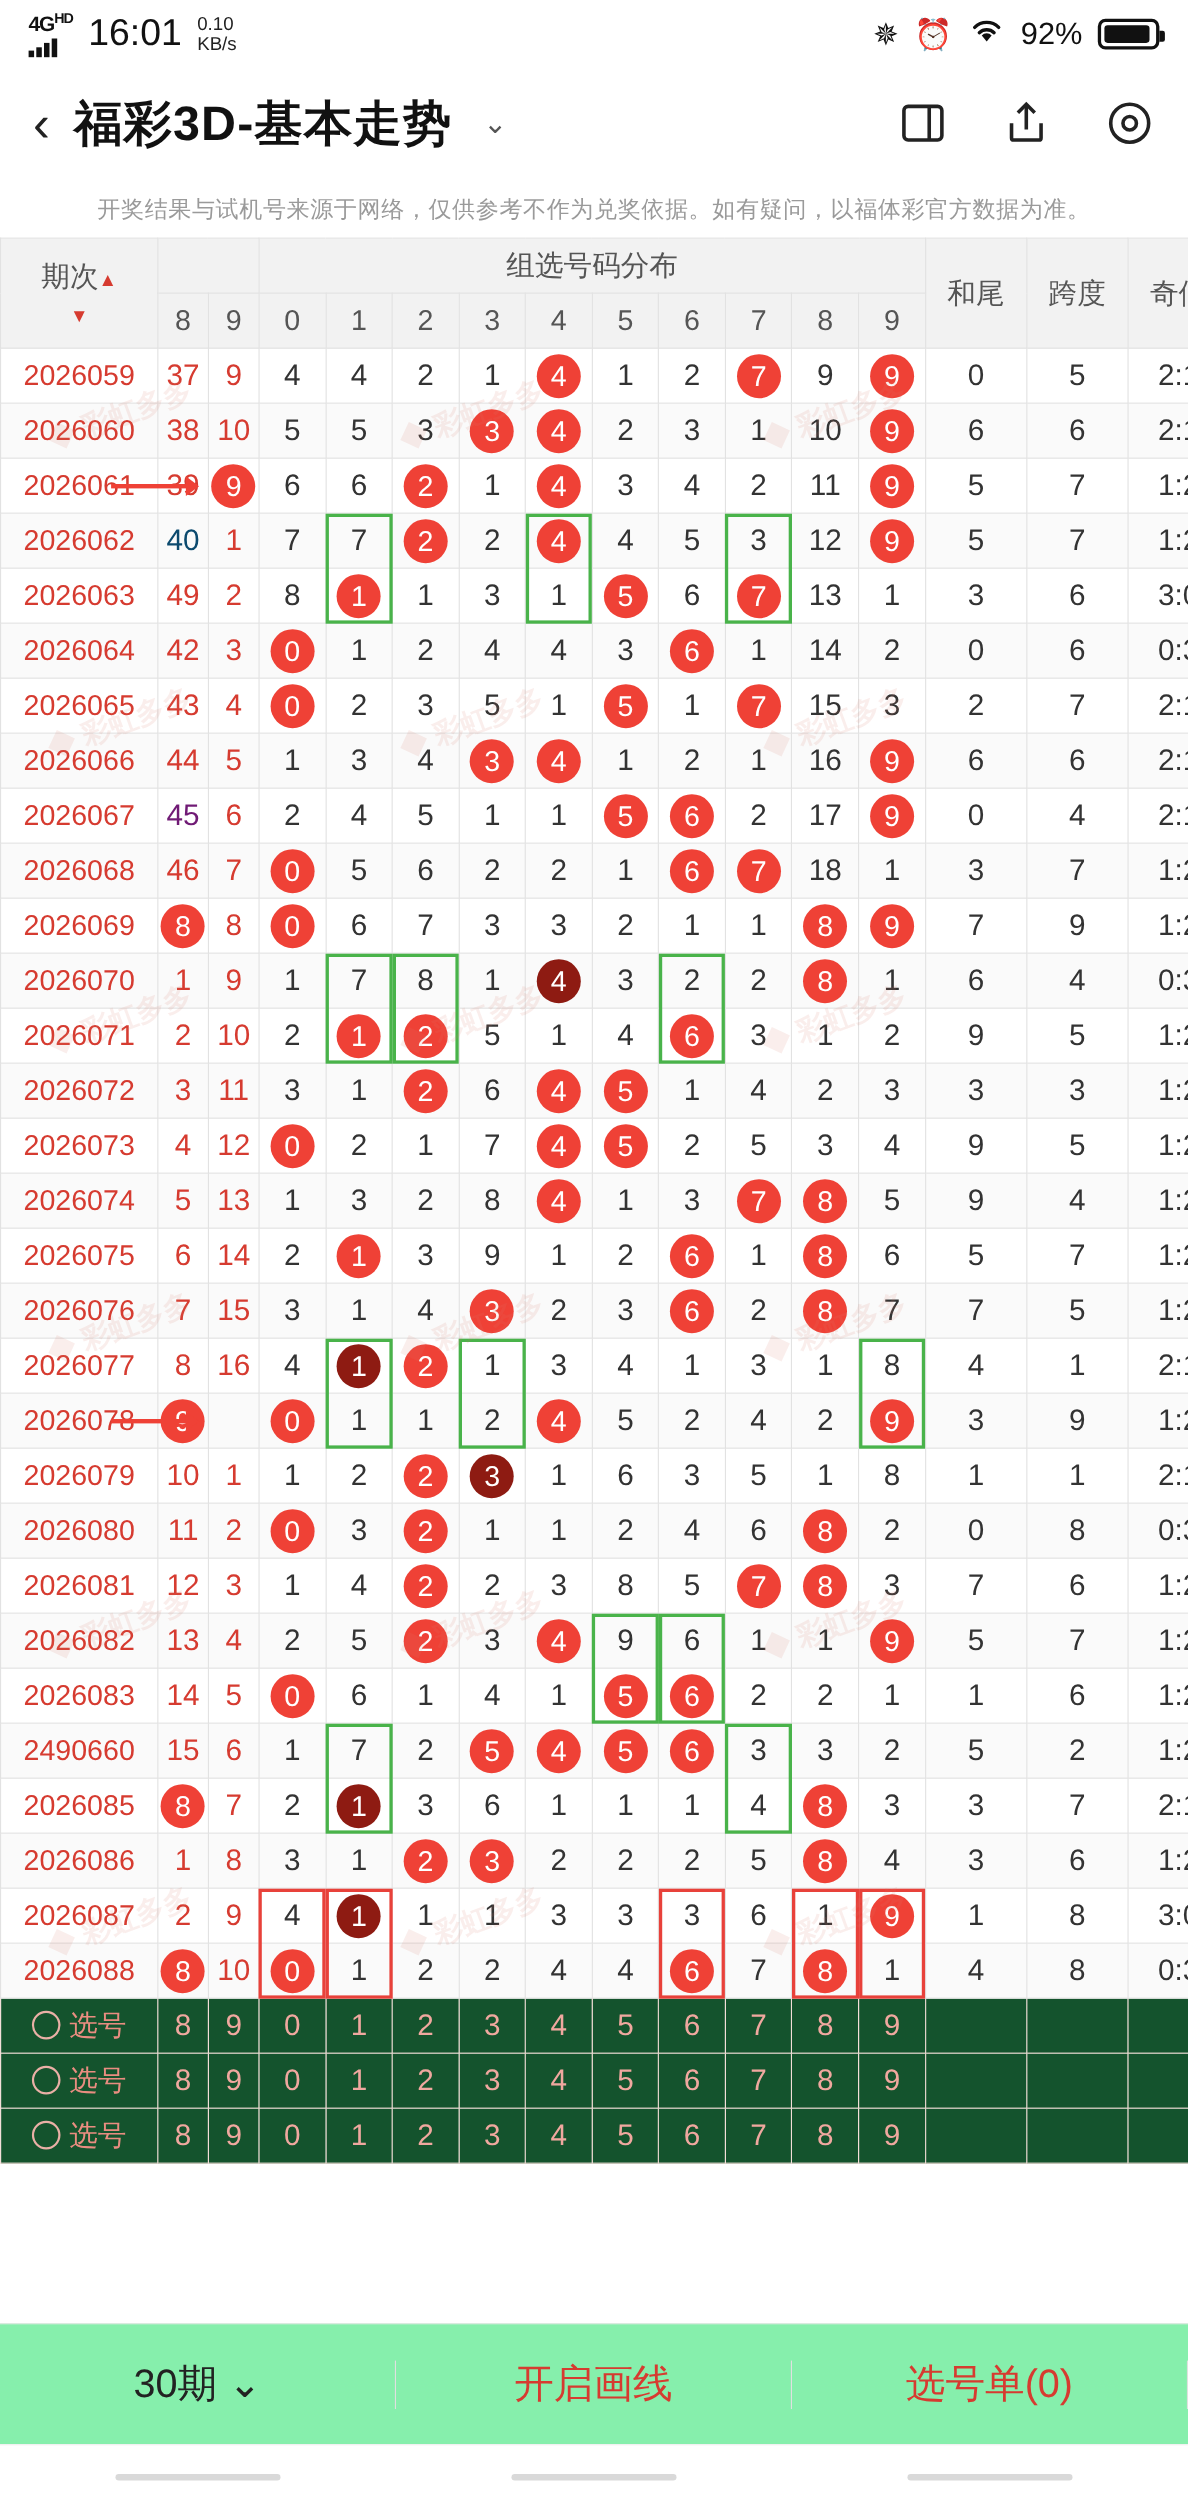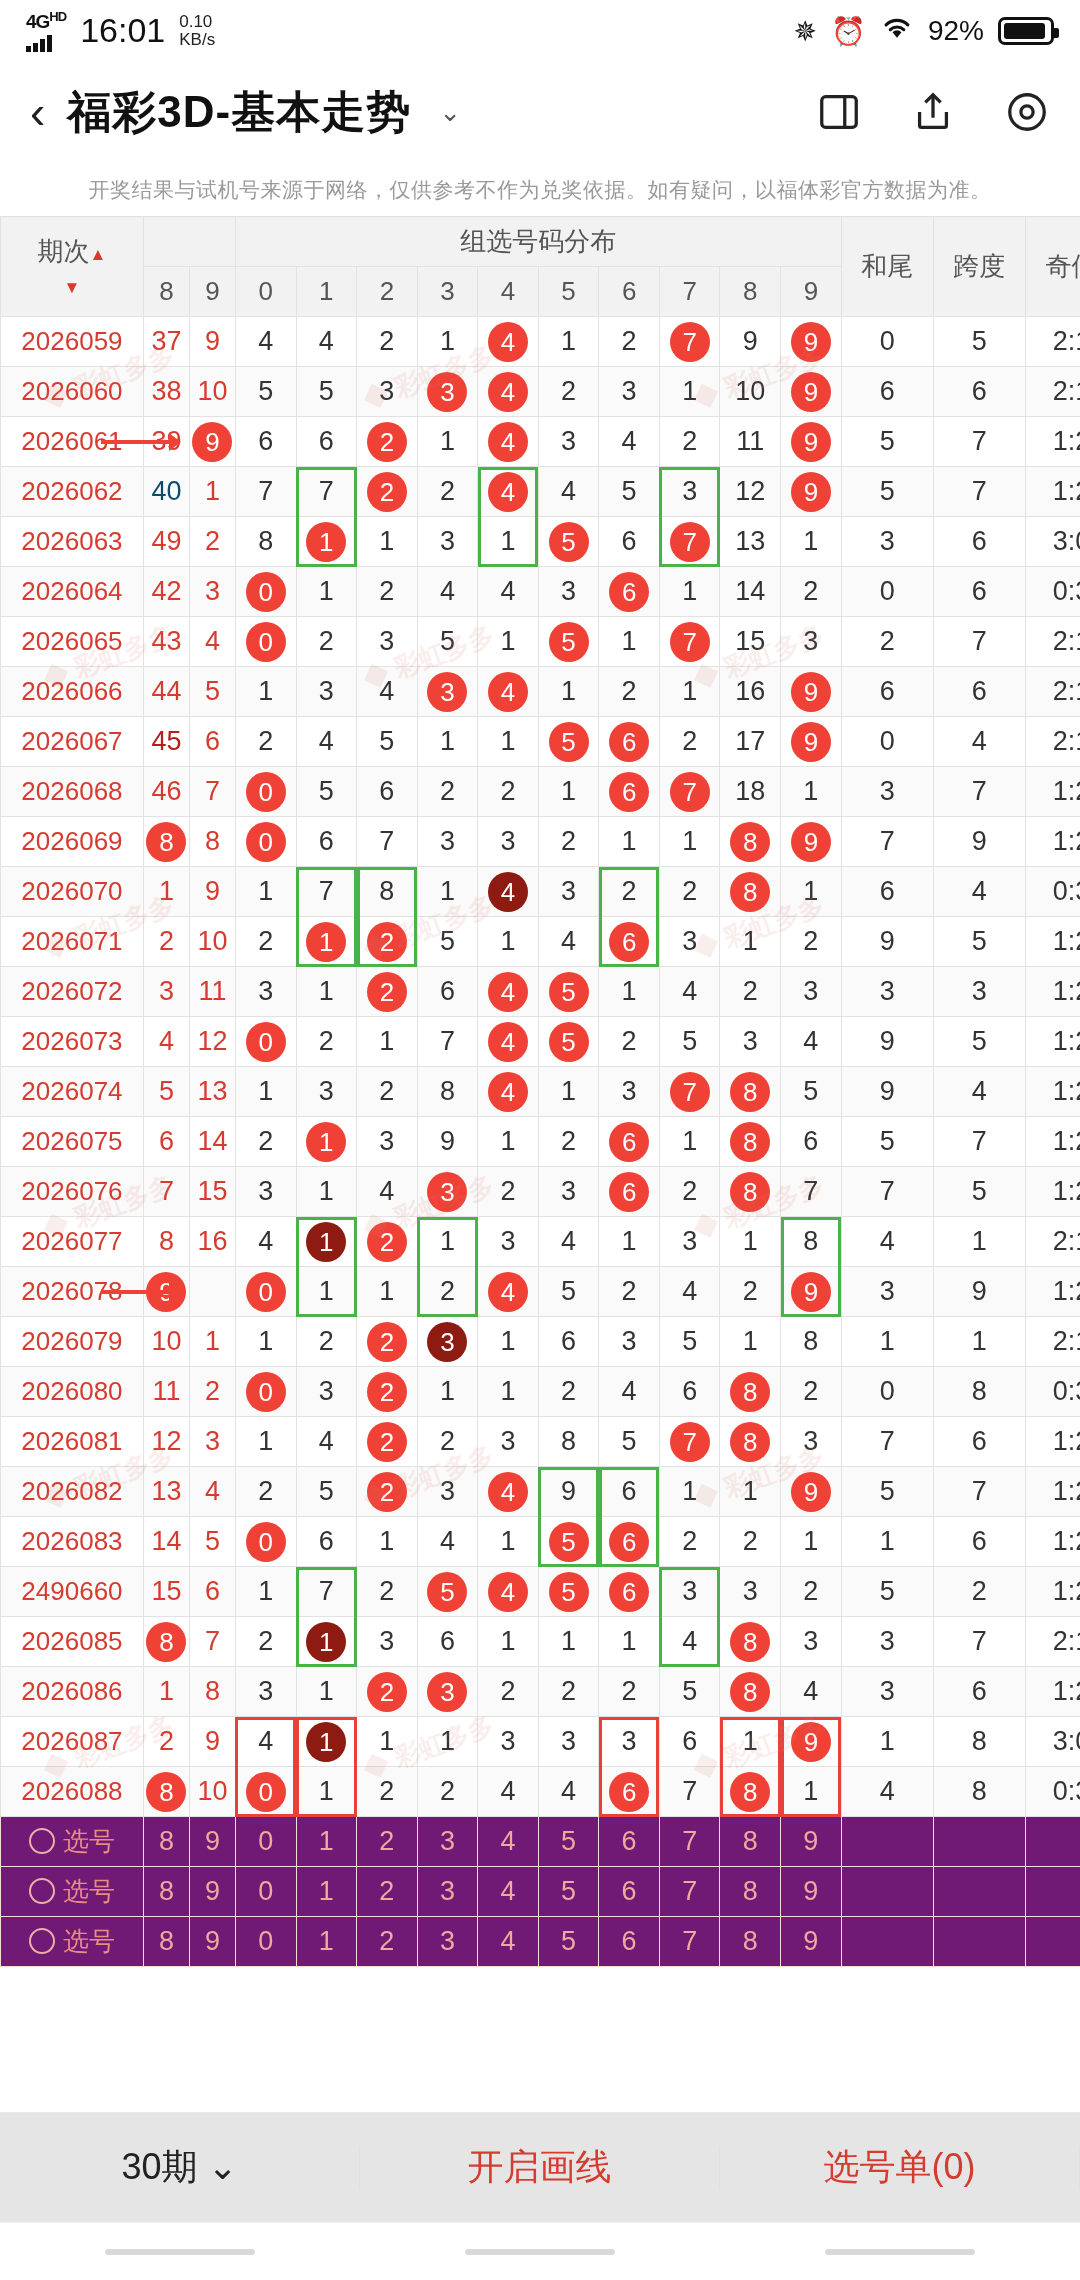--- a/index.html
+++ b/index.html
@@ -55,26 +55,26 @@
   
   .ovl{position:absolute;pointer-events:none;}
   .green{border:3px solid #49b34a;}
   .red{border:3px solid #e8413a;}
 
   
   .arrow{position:absolute;height:4px;background:#ef4136;}
   .arrow::after{content:"";position:absolute;right:-2px;top:-7px;border-left:12px solid #ef4136;border-top:9px solid transparent;border-bottom:9px solid transparent;}
 
   
-  tr.pick td{background:#701a75;color:#f0a89f;border-color:#f3ded8;}
+  tr.pick td{background:#14532d;color:#f0a89f;border-color:#f3ded8;}
   tr.pick td.issue{color:#e98d80;}
   .circ{display:inline-block;width:26px;height:26px;border:2px solid #eab0a6;border-radius:50%;vertical-align:-4px;margin-right:8px;}
 
   
-  .bottom{position:absolute;left:0;bottom:58px;width:1080px;height:110px;background:#e5e5e5;border-top:1px solid #e8e8e8;display:flex;align-items:center;}
+  .bottom{position:absolute;left:0;bottom:58px;width:1080px;height:110px;background:#86efac;border-top:1px solid #e8e8e8;display:flex;align-items:center;}
   .bb-item{flex:1;text-align:center;font-size:36px;color:#d63b30;}
   .bb-item.first{color:#222;}
   .bb-sep{width:1px;height:44px;background:#e0e0e0;}
   .navbar{position:absolute;left:0;bottom:0;width:1080px;height:58px;background:#fff;border-top:1px solid #eee;display:flex;align-items:center;justify-content:space-around;}
   .navbar i{display:block;width:150px;height:6px;background:#d9d9d9;border-radius:3px;}
 
   
   .wm{position:absolute;color:rgba(220,120,110,.13);font-size:26px;font-weight:bold;transform:rotate(-20deg);pointer-events:none;white-space:nowrap;}
 </style>
 </head>
@@ -327,21 +327,21 @@
           <td class="num">2</td>
           <td class="num">1</td>
           <td class="num">16</td>
           <td class="num"><span class="ball">9</span></td>
           <td>6</td>
           <td>6</td>
           <td>2:1</td>
         </tr>
         <tr>
           <td class="issue">2026067</td>
-          <td style="color: #b91c1c;">45</td>
+          <td style="color: #701a75;">45</td>
           <td style="color: rgb(214, 59, 48);">6</td>
           <td class="num">2</td>
           <td class="num">4</td>
           <td class="num">5</td>
           <td class="num">1</td>
           <td class="num">1</td>
           <td class="num"><span class="ball">5</span></td>
           <td class="num"><span class="ball">6</span></td>
           <td class="num">2</td>
           <td class="num">17</td>

